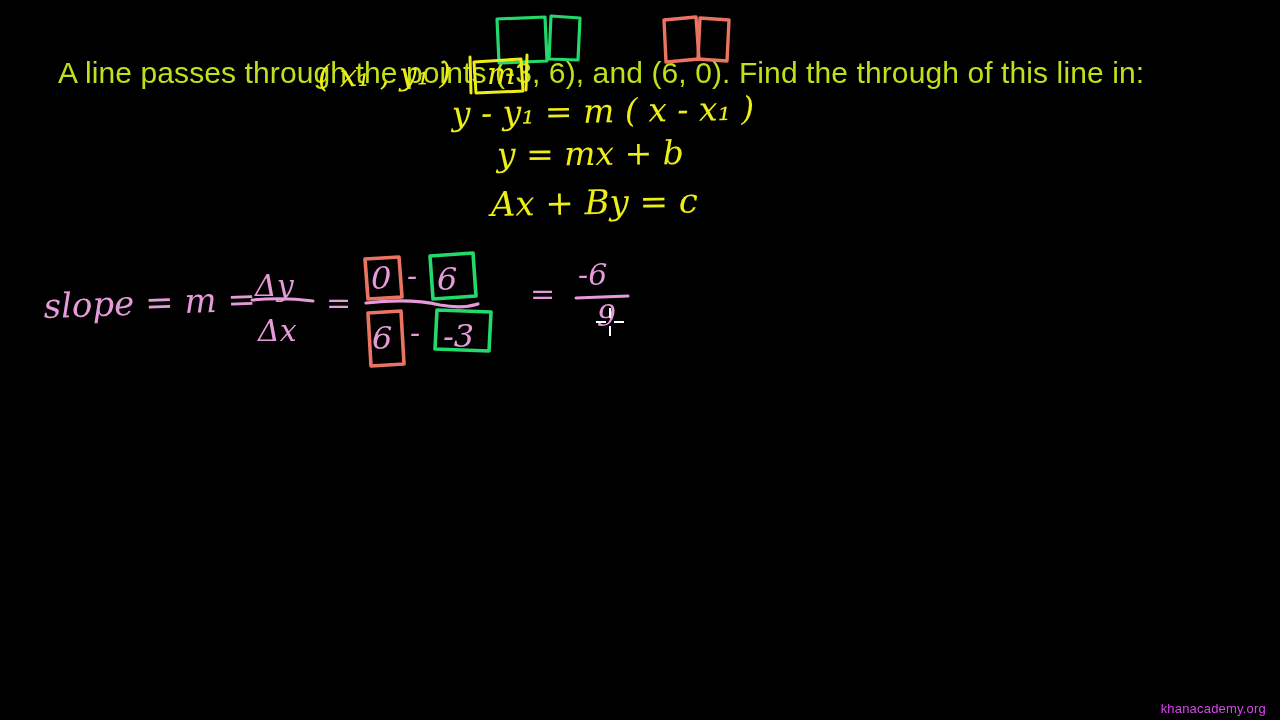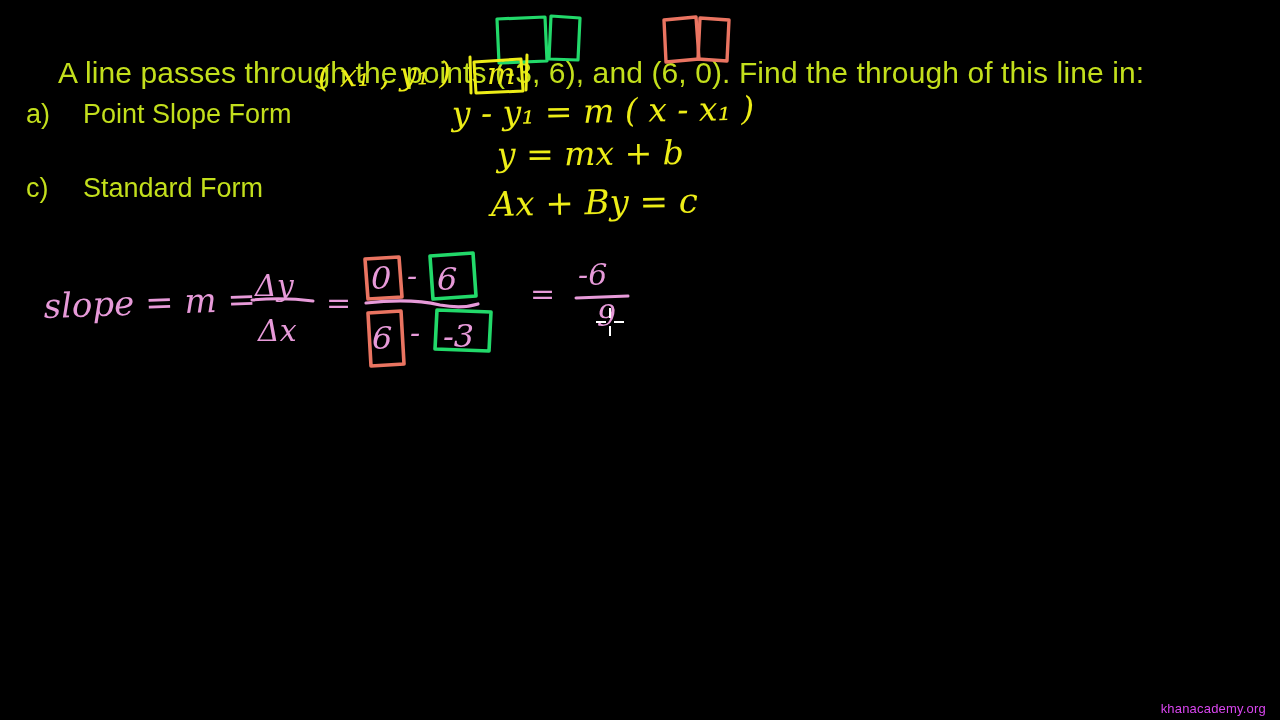--- a/index.html
+++ b/index.html
@@ -72,24 +72,22 @@
 </style>
 </head>
 <body>
 
 <div id="screen">
 
   <div class="typed" id="prompt-line">
     <span>A line passes through the points (</span><span>-3</span><span>,</span> <span>6</span><span>), and (</span><span>6</span><span>,</span> <span>0</span><span>). Find the through of this line in:</span>
   </div>
 
-  <div class="typed list-item" id="item-a"><span class="list-marker">a)</span><span>Point Slope Form</span></div>
 
 
-  <div class="typed list-item" id="item-c"><span class="list-marker">c)</span><span>Standard Form</span></div>
 
   <svg id="ink" viewBox="0 0 1280 720" xmlns="http://www.w3.org/2000/svg">
 
     <path d="M 497 19 L 545 17 L 547 61 L 499 63 Z" fill="none" stroke="#22d96a" stroke-width="3.2" stroke-linejoin="round"></path>
 
     <path d="M 551 16 L 580 18 L 578 60 L 549 59 Z" fill="none" stroke="#22d96a" stroke-width="3.2" stroke-linejoin="round"></path>
 
     <path d="M 664 20 L 696 17 L 699 59 L 666 62 Z" fill="none" stroke="#ea7461" stroke-width="3.4" stroke-linejoin="round"></path>
 
     <path d="M 700 18 L 729 20 L 727 61 L 698 59 Z" fill="none" stroke="#ea7461" stroke-width="3.4" stroke-linejoin="round"></path>

